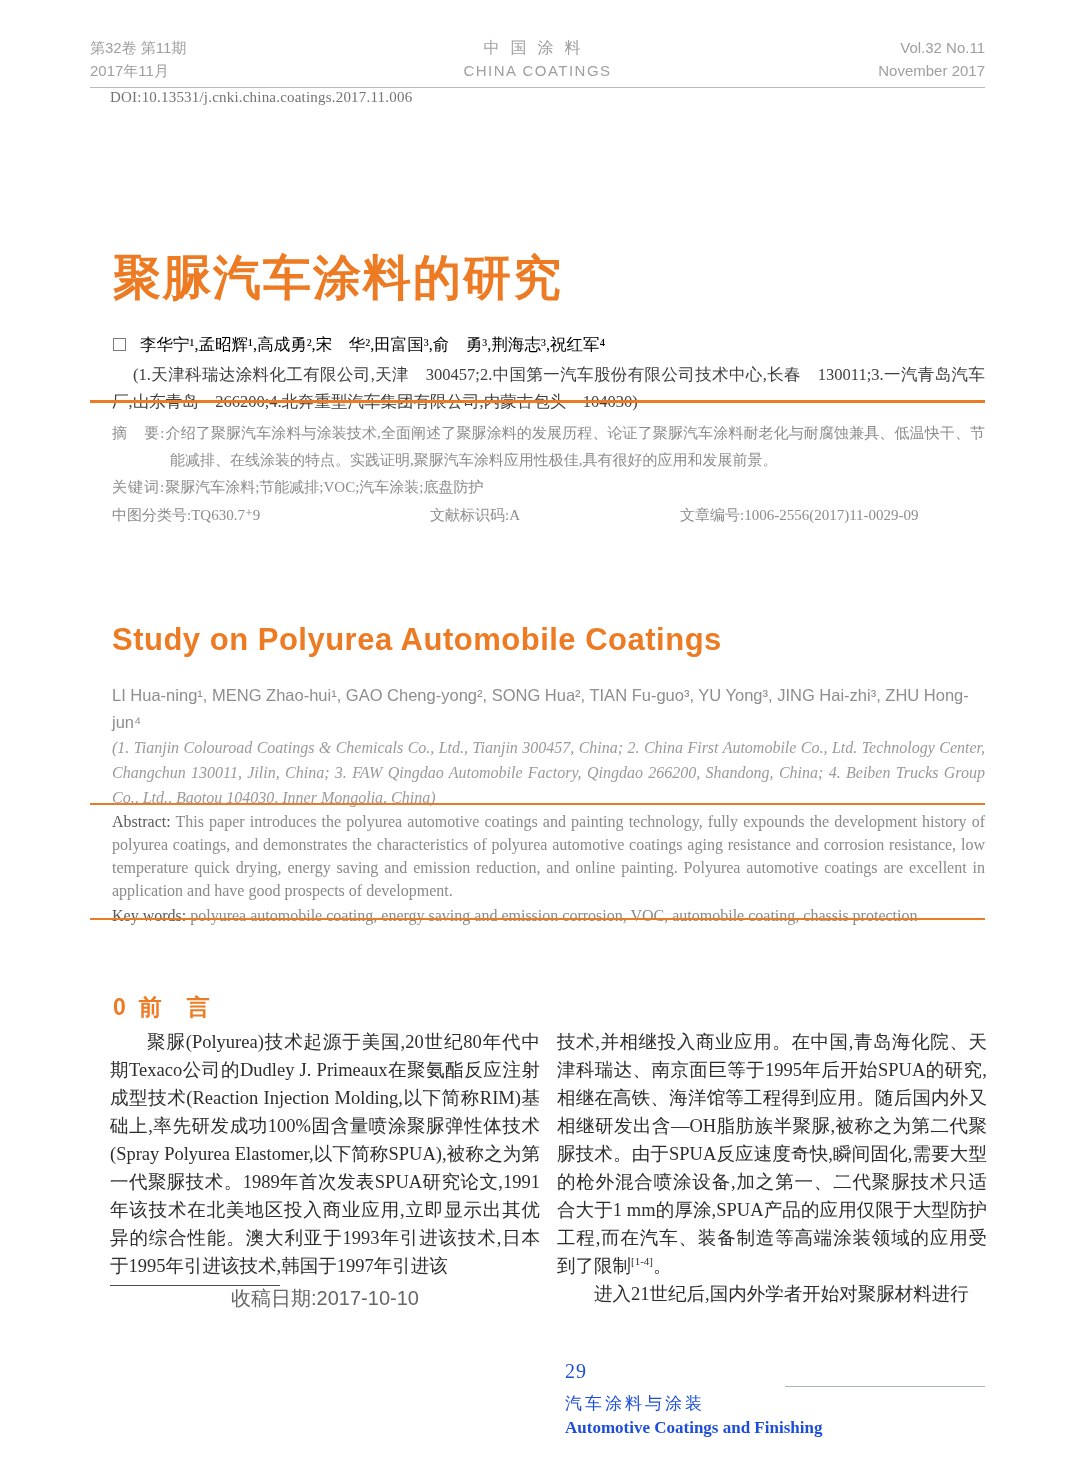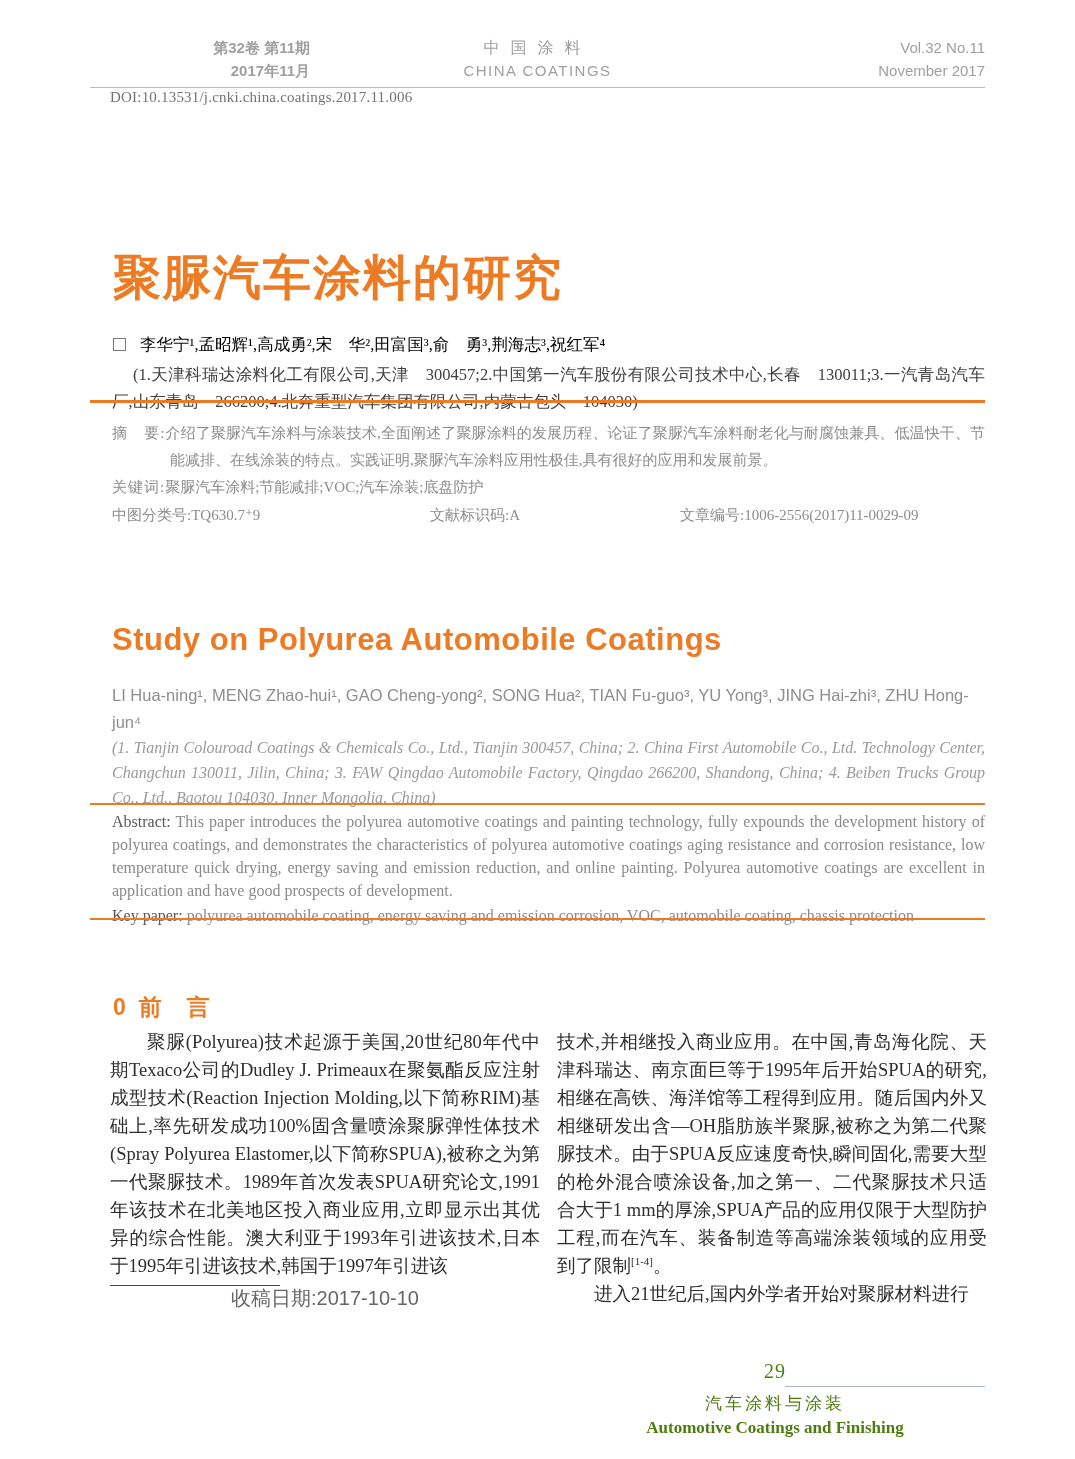--- a/index.html
+++ b/index.html
@@ -15,21 +15,21 @@
   
   .jheader {
     top:36px; left:90px; width:895px;
     display:flex; justify-content:space-between; align-items:flex-start;
     color:#9f9f9f;
     font-family:"Liberation Sans","DejaVu Sans",sans-serif;
     font-size:15px; line-height:23px;
     padding-bottom:5px;
     border-bottom:1px solid #b9b9b9;
   }
-  .jheader .left   { text-align:right;  width:220px;font-weight:bold; }
+  .jheader .left   { text-align:left;  width:220px; }
   .jheader .center { text-align:center; flex:1; }
   .jheader .right  { text-align:right; width:220px; }
   .journal-zh { letter-spacing:11px; font-family:"Liberation Serif","DejaVu Serif",serif; font-size:16px; }
   .journal-en { letter-spacing:1.5px; }
 
   .doi-line {
     top:89px; left:110px;
     font-size:15px; color:#737373; letter-spacing:0.2px;
   }
 
@@ -119,21 +119,21 @@
   }
   .bio {
     top:1300px; left:110px; width:877px;
     font-family:"Liberation Sans","DejaVu Sans",sans-serif;
     font-size:15px; line-height:25px; color:#666666; text-align:justify;
   }
 
   
   .footer {
     top:1360px; right:90px; width:420px;
-    text-align:center; color:#4d7c0f;
+    text-align:left; color:#1d4ed8;
   }
   .page-num { font-size:20px; letter-spacing:1px; }
   .footer-rule { width:200px; height:1px; background:#a9b7c3; margin:3px 0 5px auto; }
   .footer-zh { font-size:17px; letter-spacing:3px; line-height:24px; }
   .footer-en { font-size:17px; font-weight:bold; line-height:24px; }
 </style>
 </head>
 <body>
 
 <div class="page">
@@ -177,21 +177,21 @@
   </div>
 
   <h2 class="abs title-en">Study on Polyurea Automobile Coatings</h2>
   <p class="abs authors-en">LI Hua-ning¹, MENG Zhao-hui¹, GAO Cheng-yong², SONG Hua², TIAN Fu-guo³, YU Yong³, JING Hai-zhi³, ZHU Hong-jun⁴</p>
   <p class="abs affil-en">(1. Tianjin Colouroad Coatings &amp; Chemicals Co., Ltd., Tianjin 300457, China; 2. China First Automobile Co., Ltd. Technology Center, Changchun 130011, Jilin, China; 3. FAW Qingdao Automobile Factory, Qingdao 266200, Shandong, China; 4. Beiben Trucks Group Co., Ltd., Baotou 104030, Inner Mongolia, China)</p>
 
   <div class="abs rule-orange-thin rule2"></div>
 
   <div class="abs abstract-en-block">
     <p><span class="blabel">Abstract:</span><span> This paper introduces the polyurea automotive coatings and painting technology, fully expounds the development history of polyurea coatings, and demonstrates the characteristics of polyurea automotive coatings aging resistance and corrosion resistance, low temperature quick drying, energy saving and emission reduction, and online painting. Polyurea automotive coatings are excellent in application and have good prospects of development.</span></p>
-    <p class="kw"><span class="blabel">Key paper:</span><span> polyurea automobile coating, energy saving and emission corrosion, VOC, automobile coating, chassis protection</span></p>
+    <p class="kw"><span class="blabel">Key words:</span><span> polyurea automobile coating, energy saving and emission corrosion, VOC, automobile coating, chassis protection</span></p>
   </div>
 
   <div class="abs rule-orange-thin rule3"></div>
 
   <h3 class="abs section-head"><span class="sec-num">0</span><span class="sec-title">前　言</span></h3>
 
   <div class="abs columns">
     <div class="col">
       <p class="indent">聚脲(Polyurea)技术起源于美国,20世纪80年代中期Texaco公司的Dudley J. Primeaux在聚氨酯反应注射成型技术(Reaction Injection Molding,以下简称RIM)基础上,率先研发成功100%固含量喷涂聚脲弹性体技术(Spray Polyurea Elastomer,以下简称SPUA),被称之为第一代聚脲技术。1989年首次发表SPUA研究论文,1991年该技术在北美地区投入商业应用,立即显示出其优异的综合性能。澳大利亚于1993年引进该技术,日本于1995年引进该技术,韩国于1997年引进该</p>
       <div class="fn-rule"></div>

